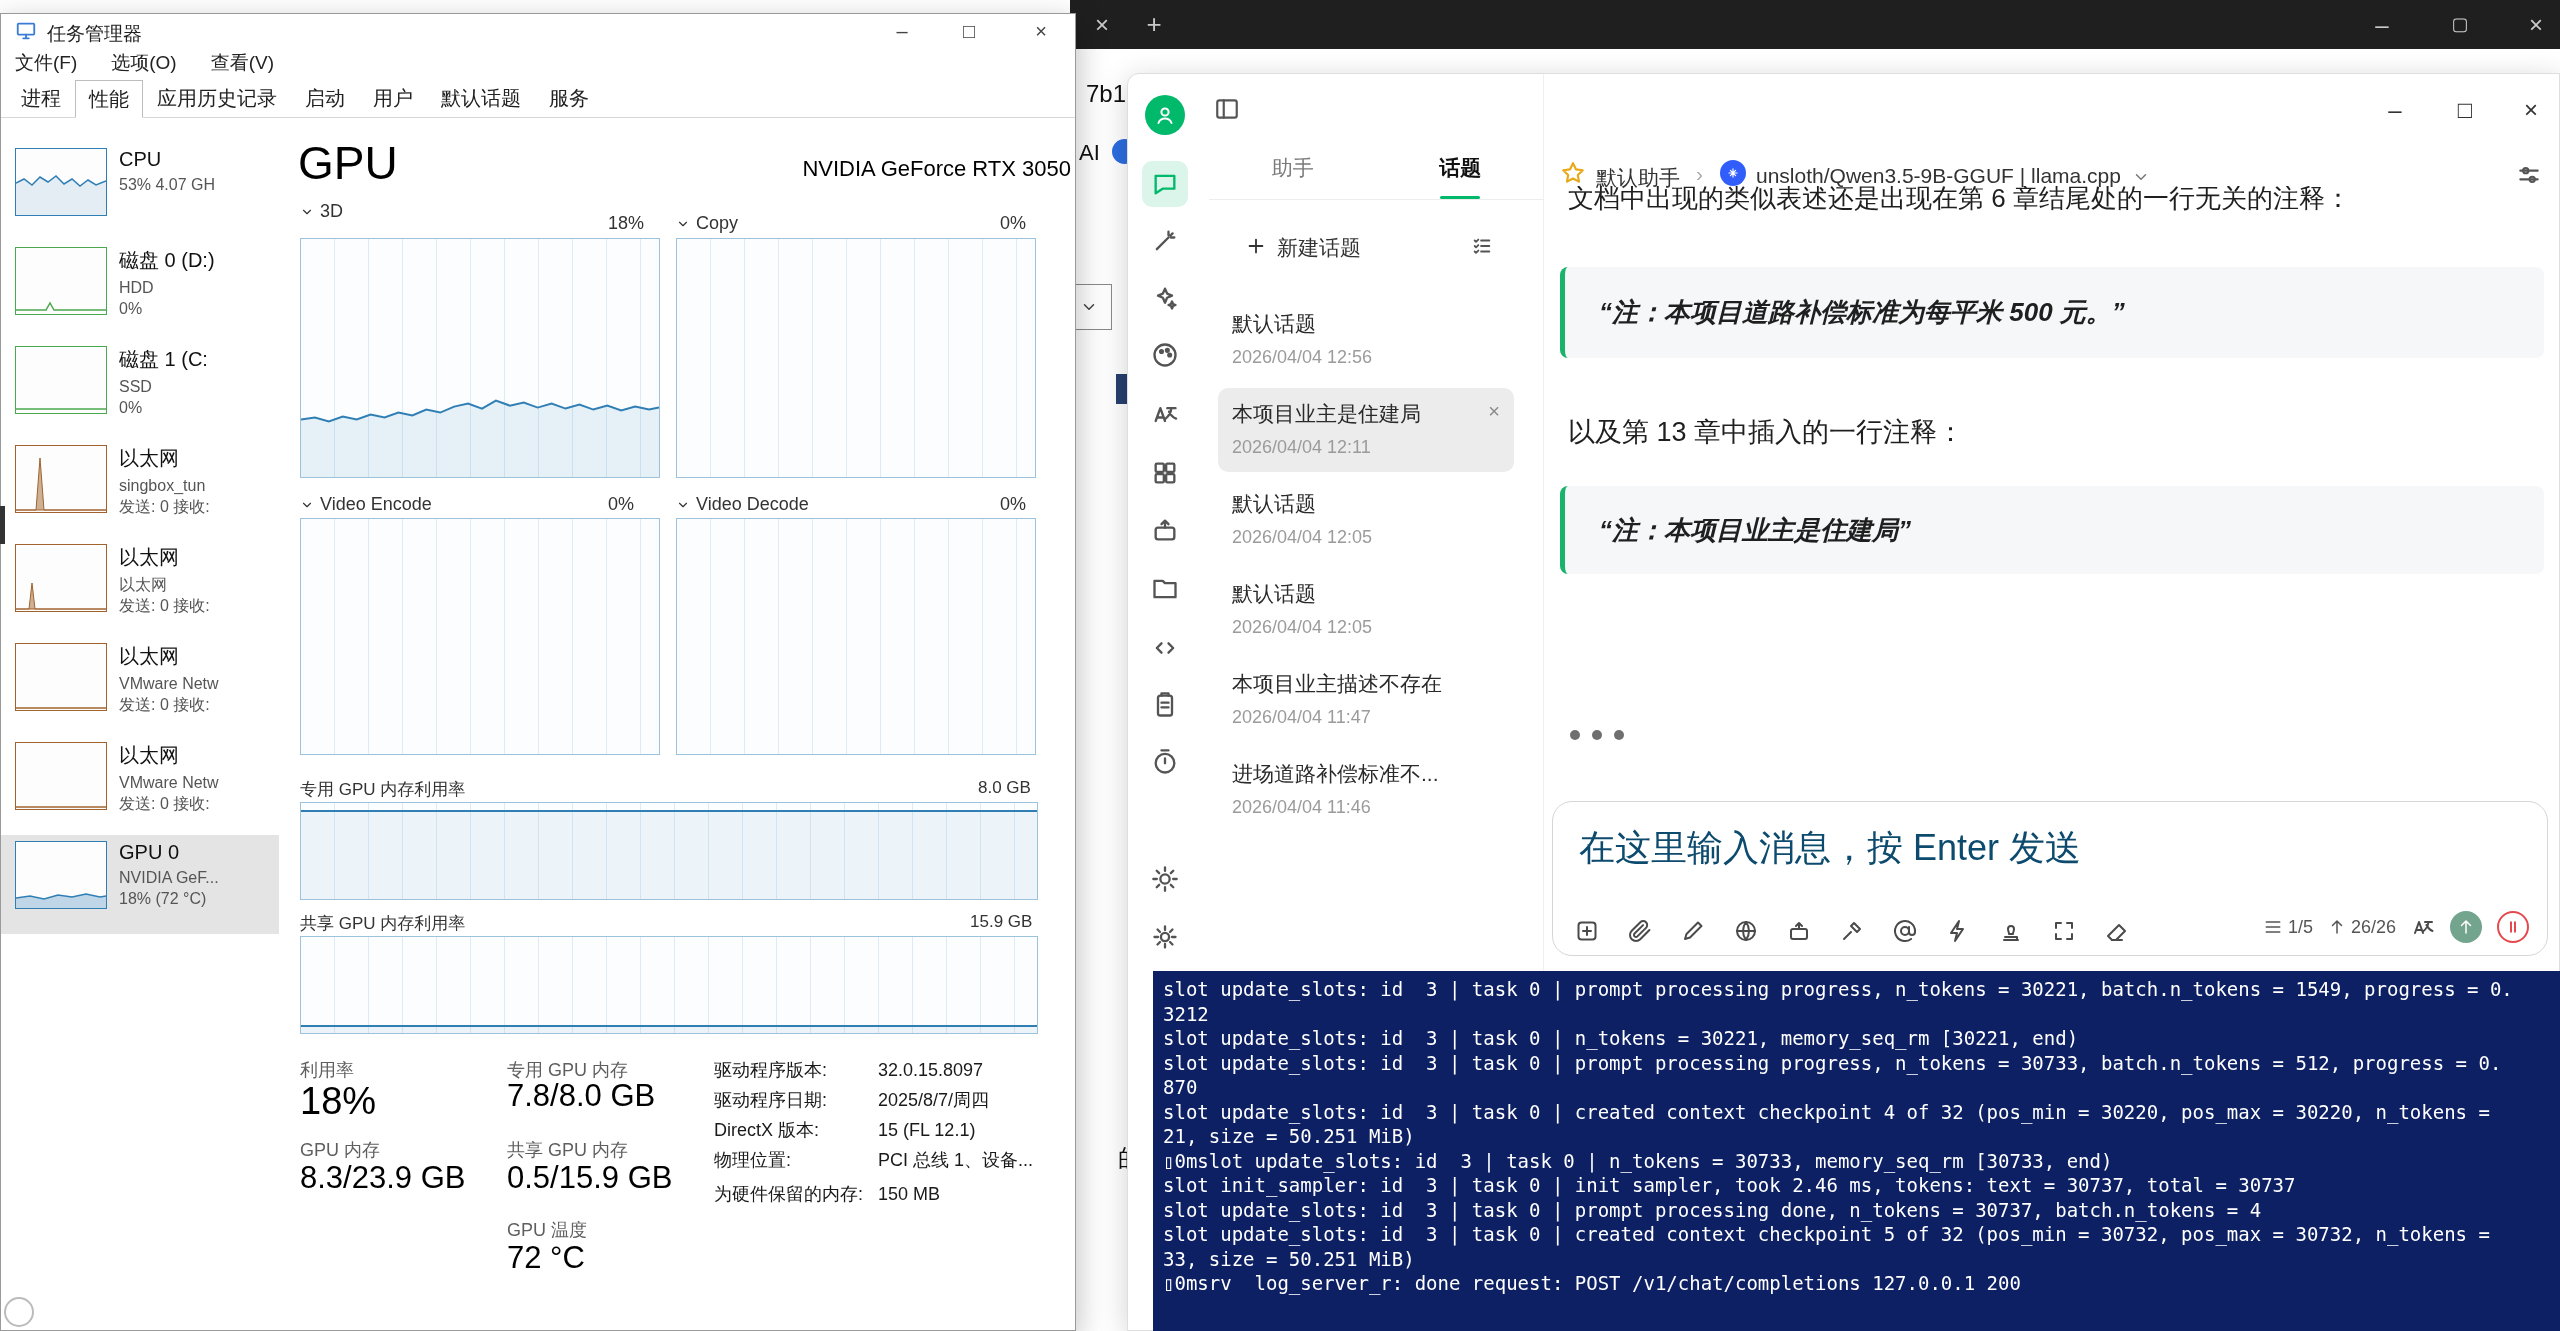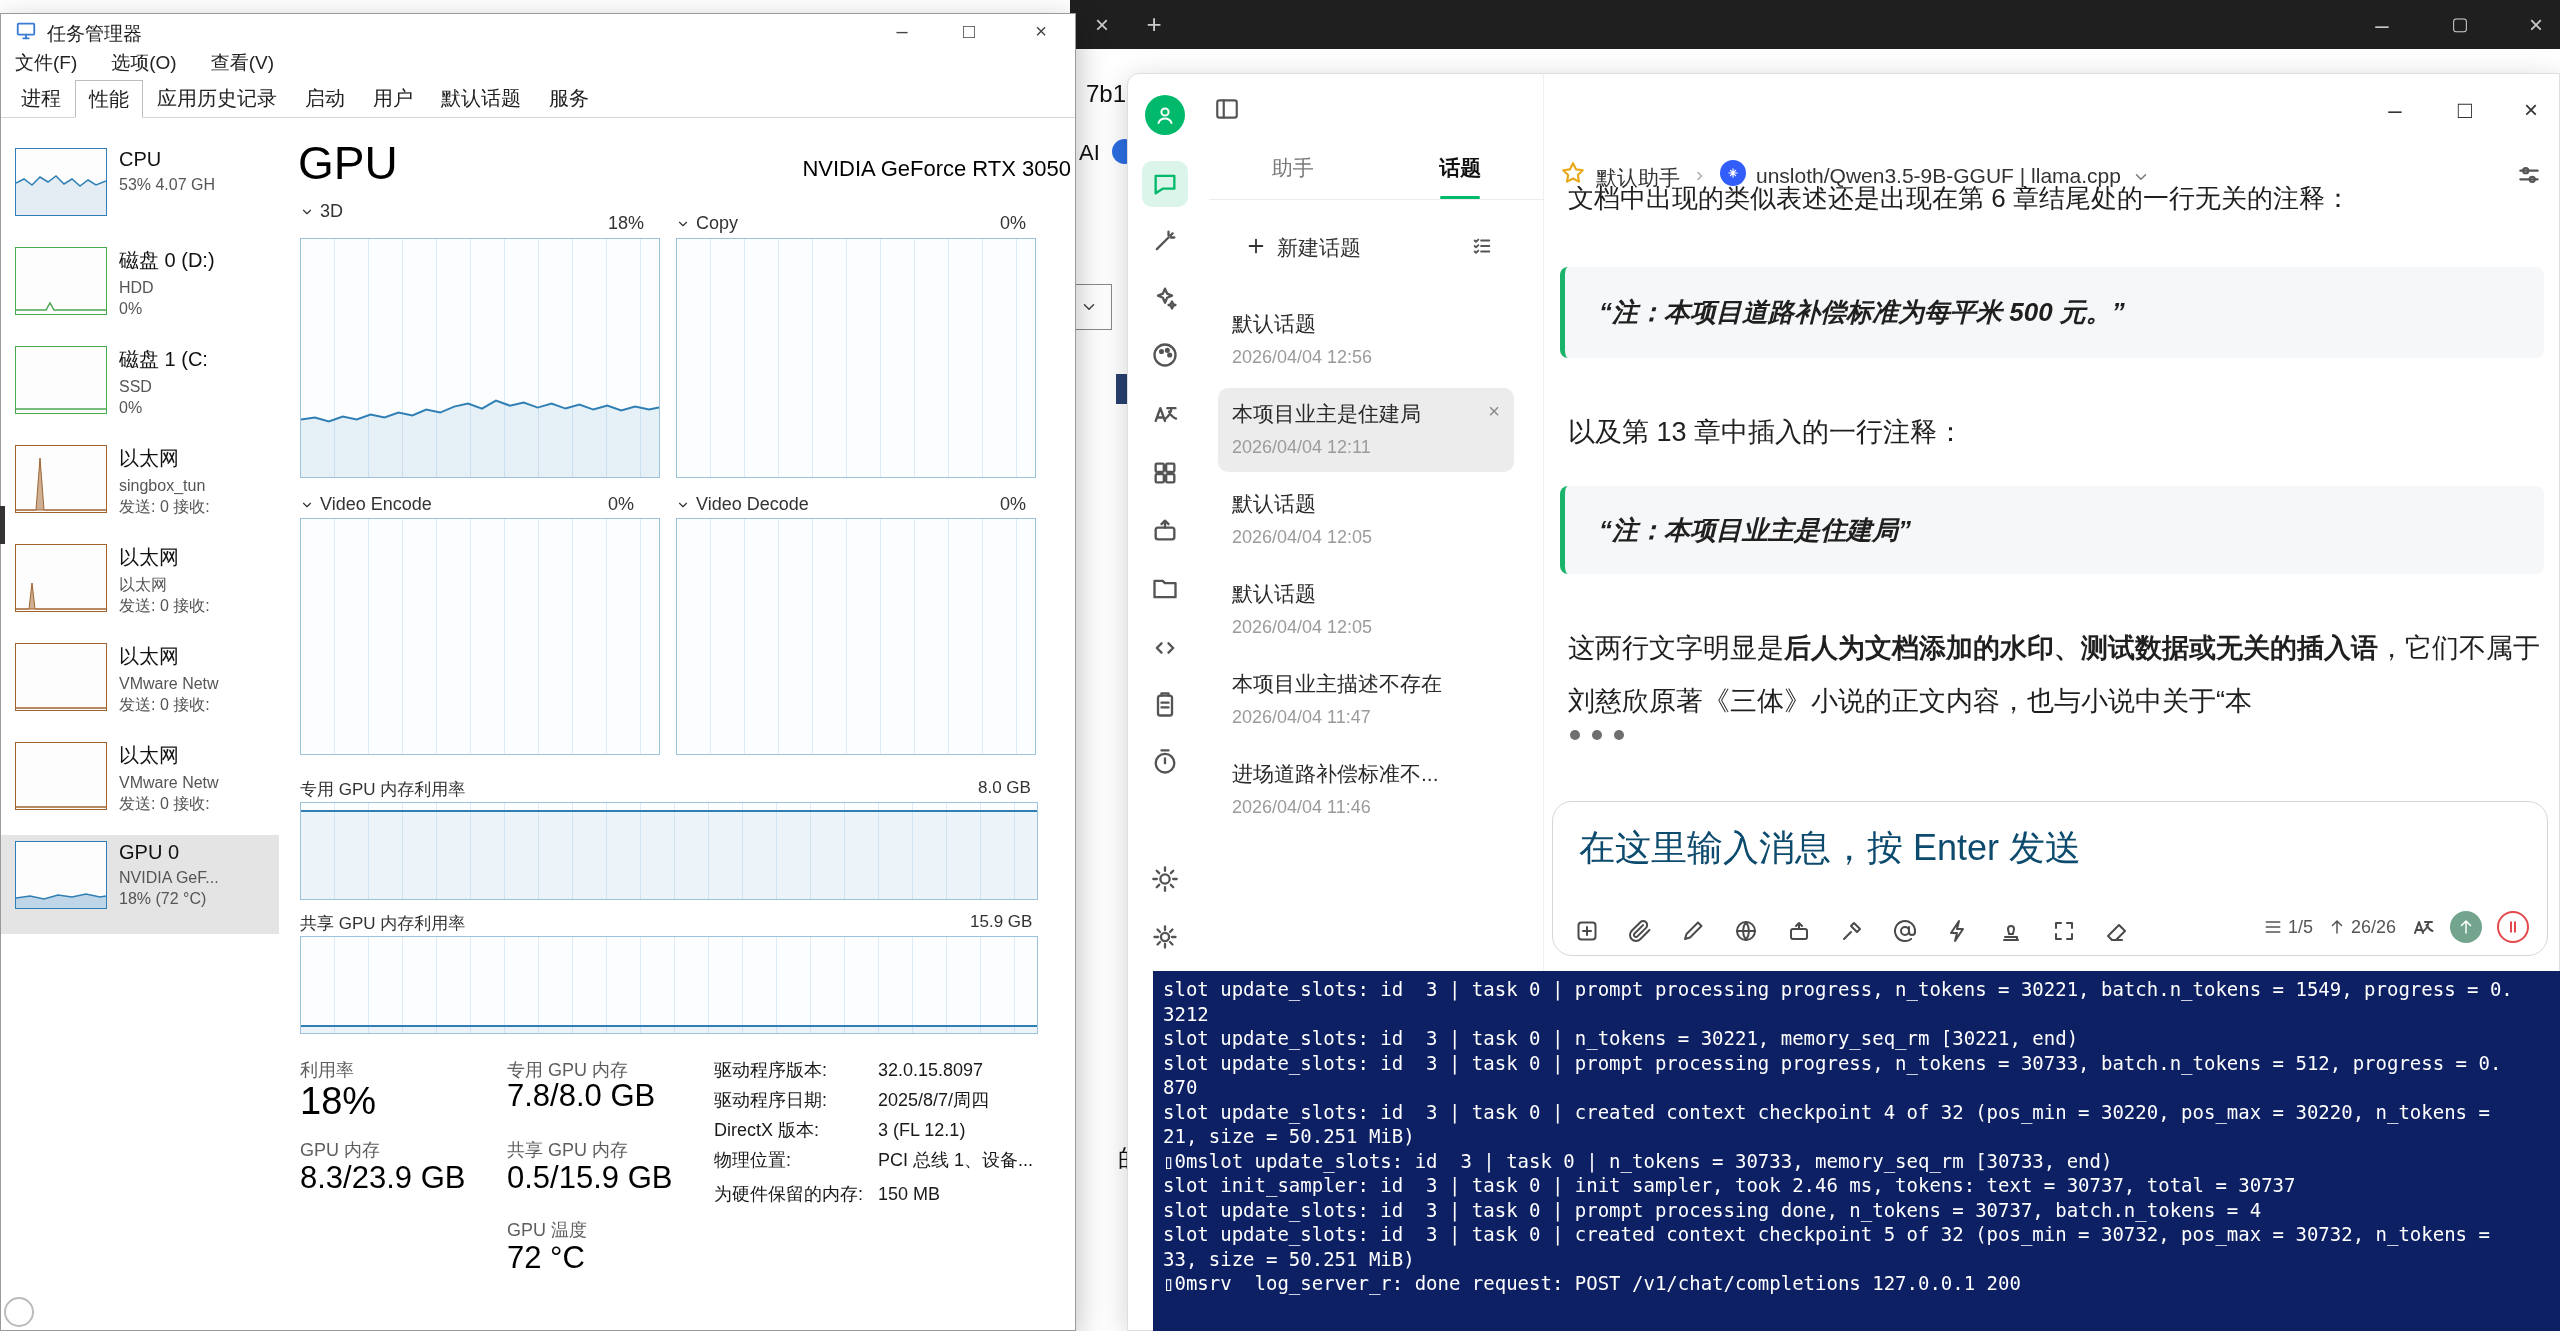--- a/index.html
+++ b/index.html
@@ -316,21 +316,21 @@
       <span class="stat-label" style="left:219px;top:1100px;">GPU 温度</span>
       <span class="stat-med" style="left:219px;top:1122px;">72 °C</span>
 
       <div class="detail-row" style="left:426px;top:940px;">
         <span class="dl">驱动程序版本:</span><span>32.0.15.8097</span>
       </div>
       <div class="detail-row" style="left:426px;top:970px;">
         <span class="dl">驱动程序日期:</span><span>2025/8/7/周四</span>
       </div>
       <div class="detail-row" style="left:426px;top:1000px;">
-        <span class="dl">DirectX 版本:</span><span>3 (FL 12.1)</span>
+        <span class="dl">DirectX 版本:</span><span>15 (FL 12.1)</span>
       </div>
       <div class="detail-row" style="left:426px;top:1030px;">
         <span class="dl">物理位置:</span><span>PCI 总线 1、设备...</span>
       </div>
       <div class="detail-row" style="left:426px;top:1064px;">
         <span class="dl">为硬件保留的内存:</span><span>150 MB</span>
       </div>
     </div>
   </div>
 </div>
@@ -512,23 +512,20 @@
   <div class="quote" style="top:193px;height:91px;">
     <span>“注：本项目道路补偿标准为每平米 500 元。”</span>
   </div>
 
   <div class="para" style="top:332px;">以及第 13 章中插入的一行注释：</div>
 
   <div class="quote" style="top:412px;height:88px;">
     <span>“注：本项目业主是住建局”</span>
   </div>
 
-  <div class="para" style="top:548px;width:972px;">
-    <span>这两行文字明显是</span><span style="font-weight:700;">后人为文档添加的水印、测试数据或无关的插入语</span><span>，它们不属于刘慈欣原著《三体》小说的正文内容，也与小说中关于“本</span>
-  </div>
 
   <div class="dots">
       <i></i>
       <i></i>
       <i></i>
     </div>
 
   <div class="inputbox">
     <div class="placeholder">在这里输入消息，按 Enter 发送</div>
     <div class="tbar">

